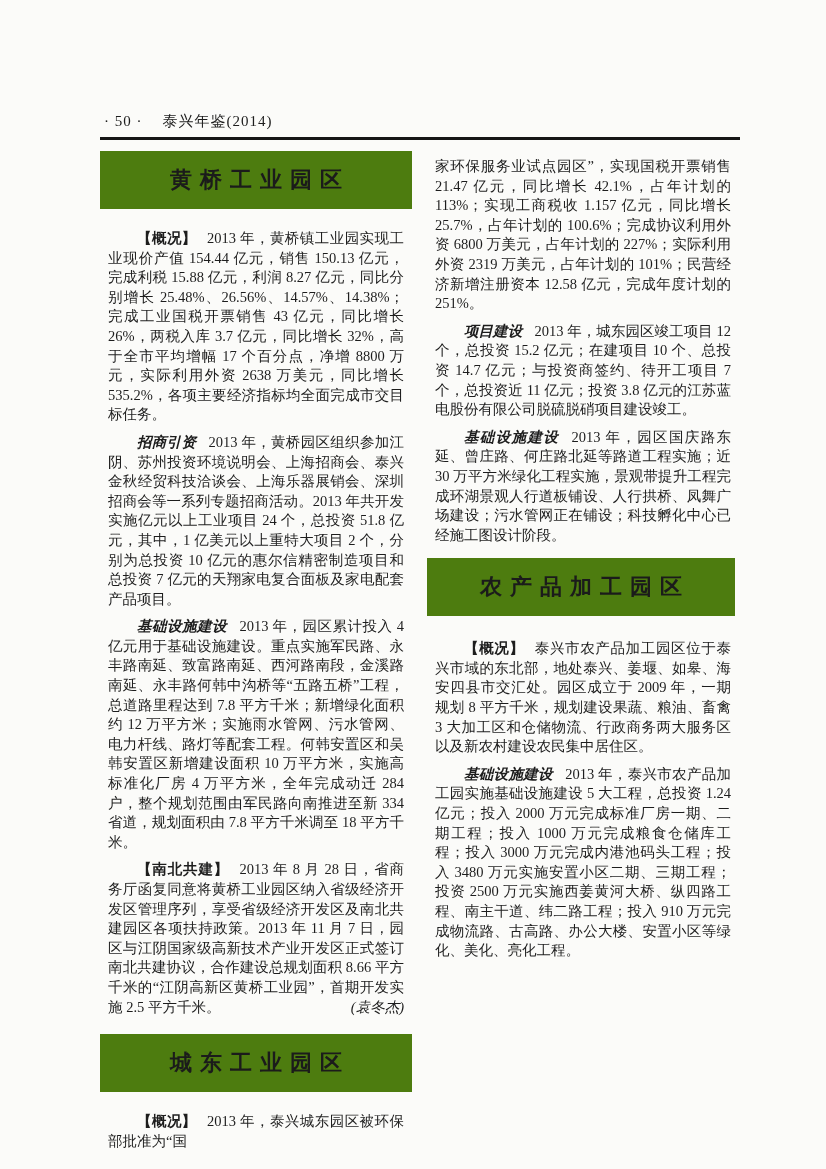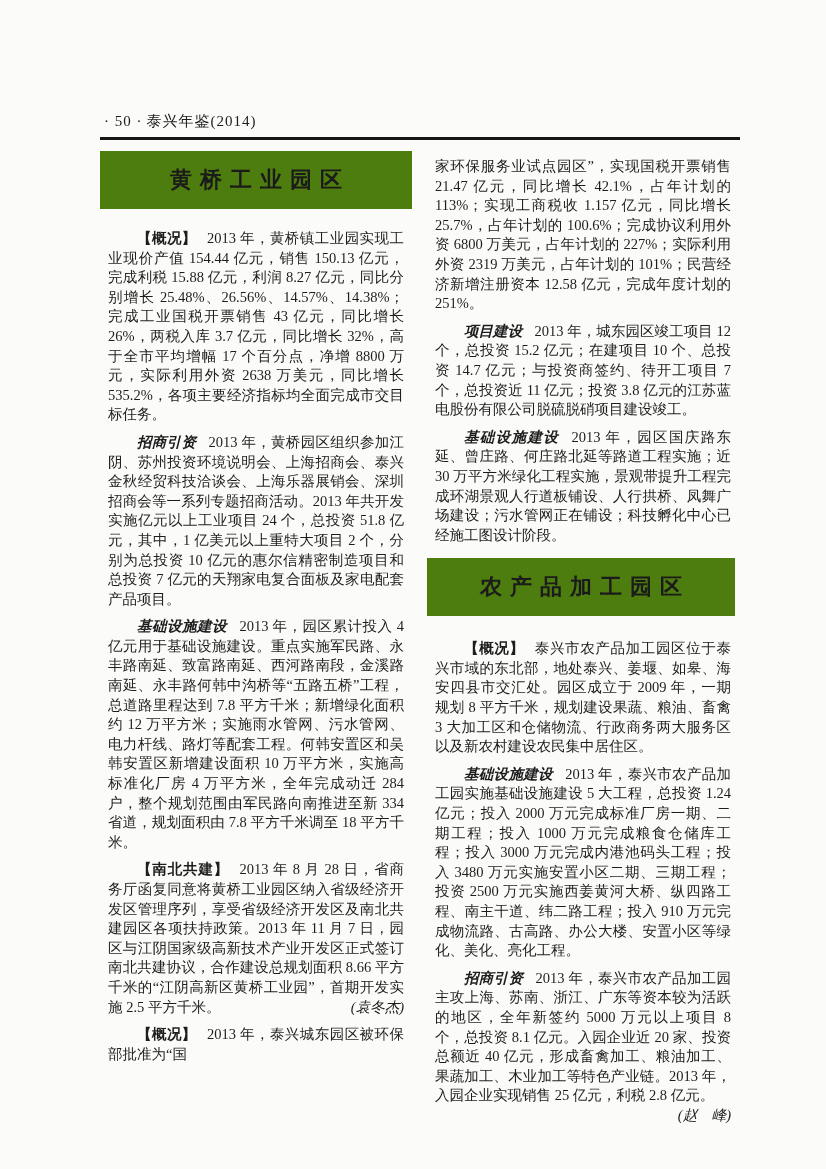--- a/index.html
+++ b/index.html
@@ -9,21 +9,21 @@
     font-family:"Liberation Serif","DejaVu Serif",serif;
     color:#1d1d1d;
     overflow:hidden;
   }
   .page{
     width:826px;height:1169px;
     box-sizing:border-box;
     padding:112px 86px 0 100px;
   }
   .header-line{
-    display:flex;align-items:baseline;gap:4px;
+    display:flex;align-items:baseline;gap:20px;
     font-size:15px;letter-spacing:1px;
     padding-left:4px;
   }
   .header-rule{
     border:none;border-top:3px solid #161616;
     margin:6px 0 0 0;
   }
   .columns{
     display:flex;gap:15px;margin-top:9px;
   }
@@ -84,20 +84,23 @@
       </div>
 
       <p class="para"><span class="lbl-hei">【概况】</span><span>2013 年，黄桥镇工业园实现工业现价产值 154.44 亿元，销售 150.13 亿元，完成利税 15.88 亿元，利润 8.27 亿元，同比分别增长 25.48%、26.56%、14.57%、14.38%；完成工业国税开票销售 43 亿元，同比增长 26%，两税入库 3.7 亿元，同比增长 32%，高于全市平均增幅 17 个百分点，净增 8800 万元，实际利用外资 2638 万美元，同比增长 535.2%，各项主要经济指标均全面完成市交目标任务。</span></p>
 
       <p class="para"><span class="lbl-kai">招商引资</span><span>2013 年，黄桥园区组织参加江阴、苏州投资环境说明会、上海招商会、泰兴金秋经贸科技洽谈会、上海乐器展销会、深圳招商会等一系列专题招商活动。2013 年共开发实施亿元以上工业项目 24 个，总投资 51.8 亿元，其中，1 亿美元以上重特大项目 2 个，分别为总投资 10 亿元的惠尔信精密制造项目和总投资 7 亿元的天翔家电复合面板及家电配套产品项目。</span></p>
 
       <p class="para"><span class="lbl-kai">基础设施建设</span><span>2013 年，园区累计投入 4 亿元用于基础设施建设。重点实施军民路、永丰路南延、致富路南延、西河路南段，金溪路南延、永丰路何韩中沟桥等“五路五桥”工程，总道路里程达到 7.8 平方千米；新增绿化面积约 12 万平方米；实施雨水管网、污水管网、电力杆线、路灯等配套工程。何韩安置区和吴韩安置区新增建设面积 10 万平方米，实施高标准化厂房 4 万平方米，全年完成动迁 284 户，整个规划范围由军民路向南推进至新 334 省道，规划面积由 7.8 平方千米调至 18 平方千米。</span></p>
 
       <p class="para"><span class="lbl-hei">【南北共建】</span><span>2013 年 8 月 28 日，省商务厅函复同意将黄桥工业园区纳入省级经济开发区管理序列，享受省级经济开发区及南北共建园区各项扶持政策。2013 年 11 月 7 日，园区与江阴国家级高新技术产业开发区正式签订南北共建协议，合作建设总规划面积 8.66 平方千米的“江阴高新区黄桥工业园”，首期开发实施 2.5 平方千米。</span><span class="byline">(袁冬杰)</span></p>
 
+      <div class="section-box box-chengdong">
+        <span>城东工业园区</span>
+      </div>
 
       <p class="para"><span class="lbl-hei">【概况】</span><span>2013 年，泰兴城东园区被环保部批准为“国</span></p>
 
     </div>
 
     <div class="col">
 
       <p class="para no-indent"><span>家环保服务业试点园区”，实现国税开票销售 21.47 亿元，同比增长 42.1%，占年计划的 113%；实现工商税收 1.157 亿元，同比增长 25.7%，占年计划的 100.6%；完成协议利用外资 6800 万美元，占年计划的 227%；实际利用外资 2319 万美元，占年计划的 101%；民营经济新增注册资本 12.58 亿元，完成年度计划的 251%。</span></p>
 
       <p class="para"><span class="lbl-kai">项目建设</span><span>2013 年，城东园区竣工项目 12 个，总投资 15.2 亿元；在建项目 10 个、总投资 14.7 亿元；与投资商签约、待开工项目 7 个，总投资近 11 亿元；投资 3.8 亿元的江苏蓝电股份有限公司脱硫脱硝项目建设竣工。</span></p>
@@ -105,18 +108,17 @@
       <p class="para"><span class="lbl-kai">基础设施建设</span><span>2013 年，园区国庆路东延、曾庄路、何庄路北延等路道工程实施；近 30 万平方米绿化工程实施，景观带提升工程完成环湖景观人行道板铺设、人行拱桥、凤舞广场建设；污水管网正在铺设；科技孵化中心已经施工图设计阶段。</span></p>
 
       <div class="section-box box-agri">
         <span>农产品加工园区</span>
       </div>
 
       <p class="para"><span class="lbl-hei">【概况】</span><span>泰兴市农产品加工园区位于泰兴市域的东北部，地处泰兴、姜堰、如皋、海安四县市交汇处。园区成立于 2009 年，一期规划 8 平方千米，规划建设果蔬、粮油、畜禽 3 大加工区和仓储物流、行政商务两大服务区以及新农村建设农民集中居住区。</span></p>
 
       <p class="para"><span class="lbl-kai">基础设施建设</span><span>2013 年，泰兴市农产品加工园实施基础设施建设 5 大工程，总投资 1.24 亿元；投入 2000 万元完成标准厂房一期、二期工程；投入 1000 万元完成粮食仓储库工程；投入 3000 万元完成内港池码头工程；投入 3480 万元实施安置小区二期、三期工程；投资 2500 万元实施西姜黄河大桥、纵四路工程、南主干道、纬二路工程；投入 910 万元完成物流路、古高路、办公大楼、安置小区等绿化、美化、亮化工程。</span></p>
 
-      <p class="para"><span class="lbl-kai">招商引资</span><span>2013 年，泰兴市农产品加工园主攻上海、苏南、浙江、广东等资本较为活跃的地区，全年新签约 5000 万元以上项目 8 个，总投资 8.1 亿元。入园企业近 20 家、投资总额近 40 亿元，形成畜禽加工、粮油加工、果蔬加工、木业加工等特色产业链。2013 年，入园企业实现销售 25 亿元，利税 2.8 亿元。</span><span class="byline">(赵　峰)</span></p>
 
     </div>
 
   </div>
 </div>
 
 </body></html>

